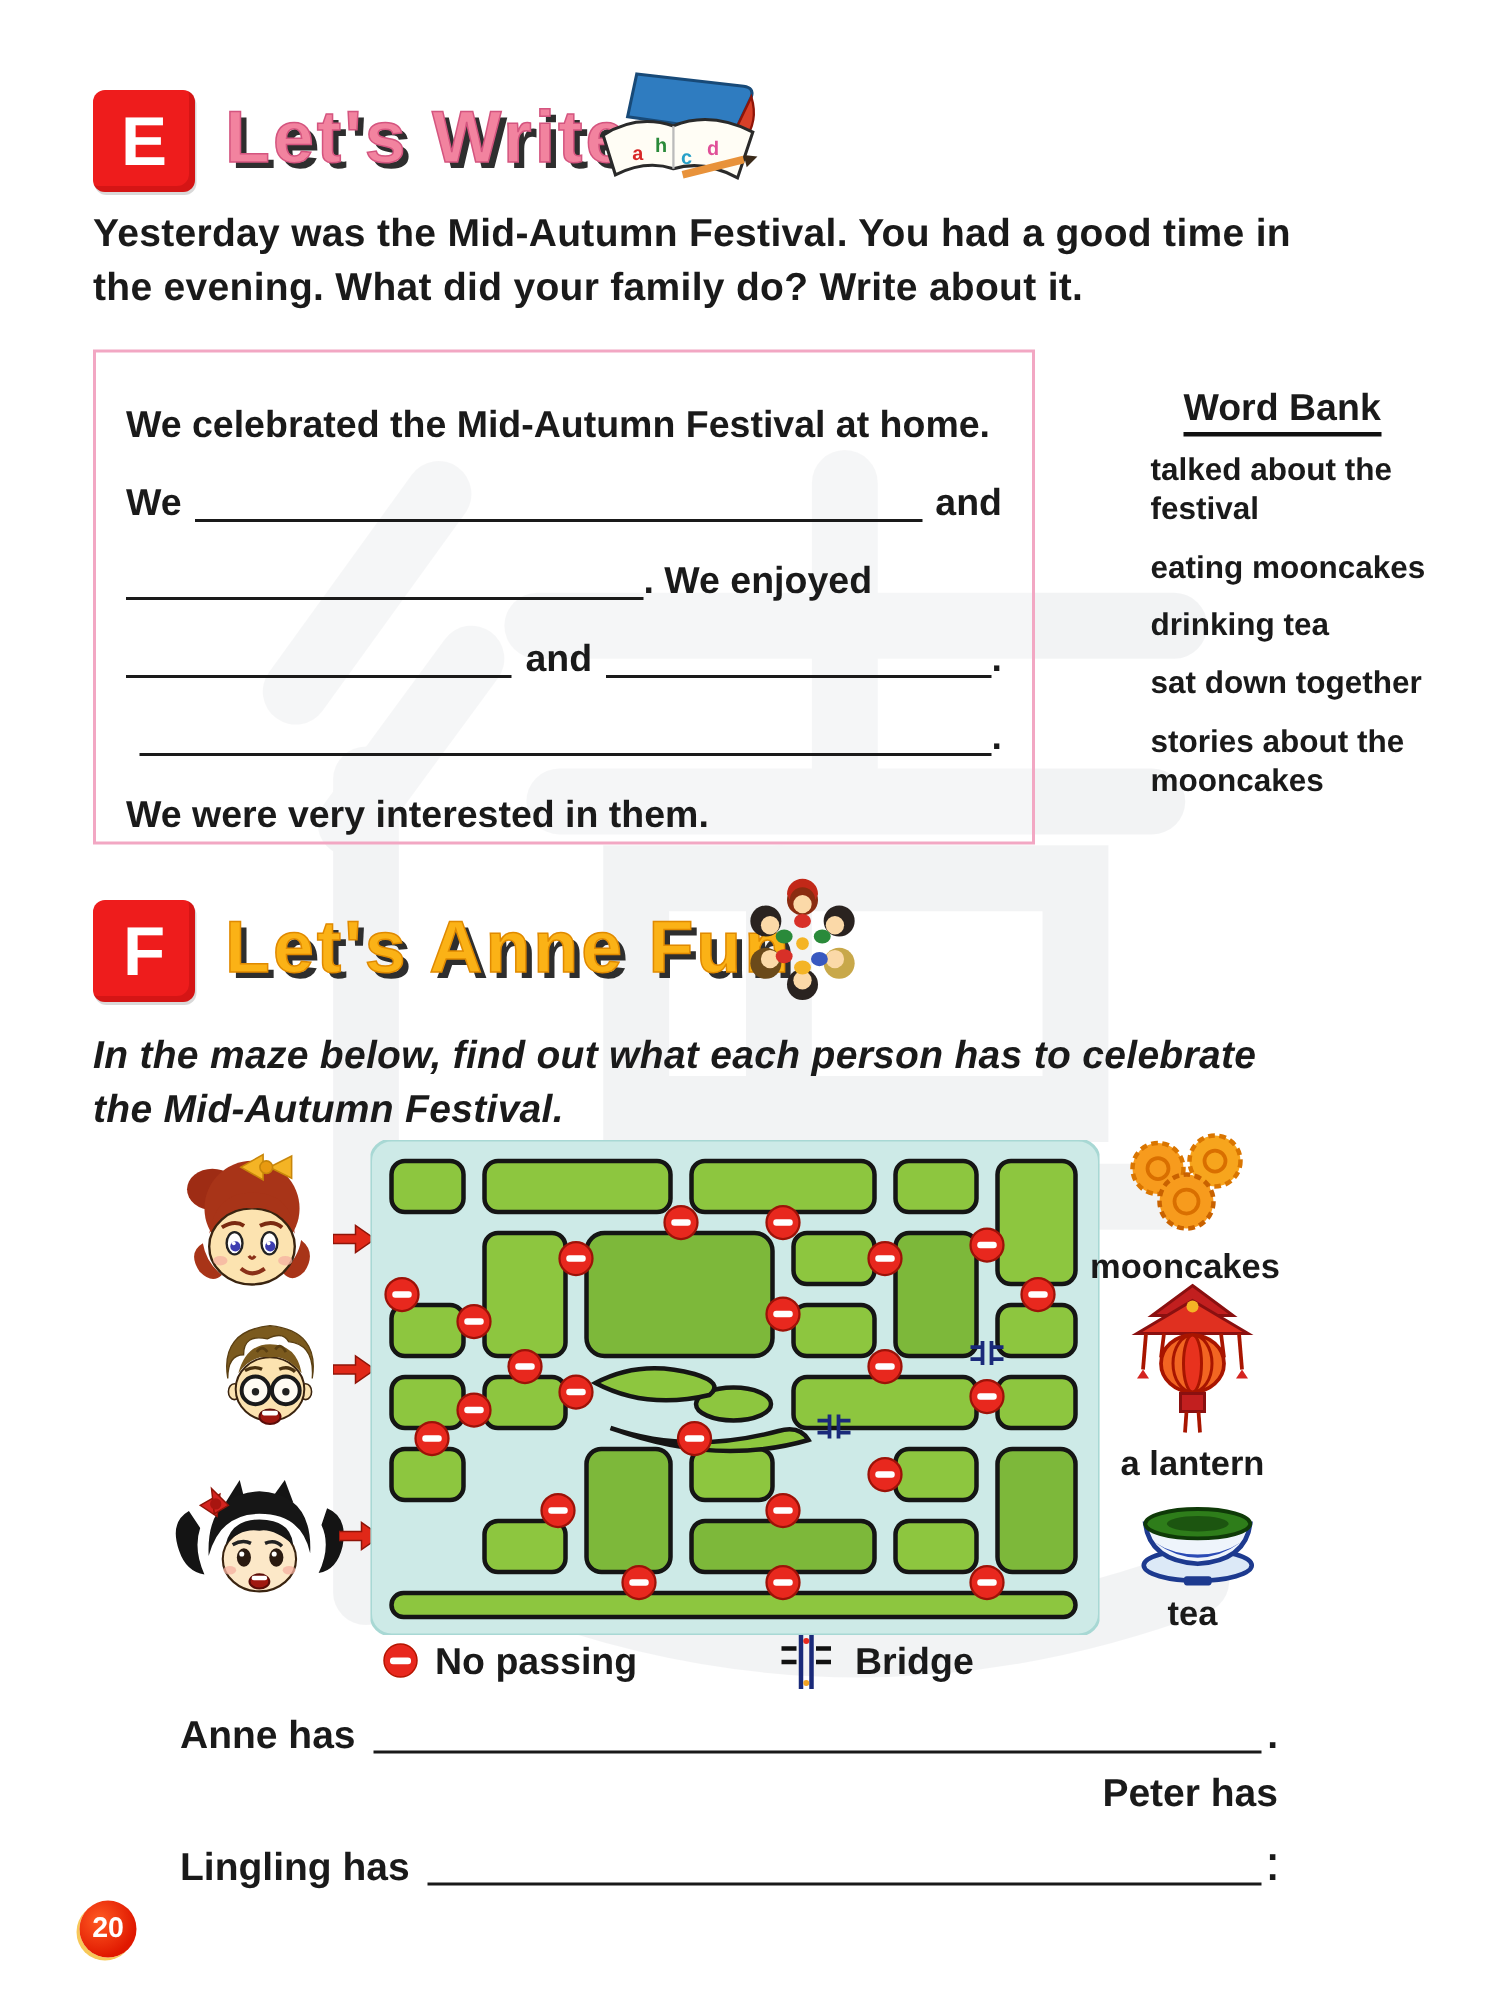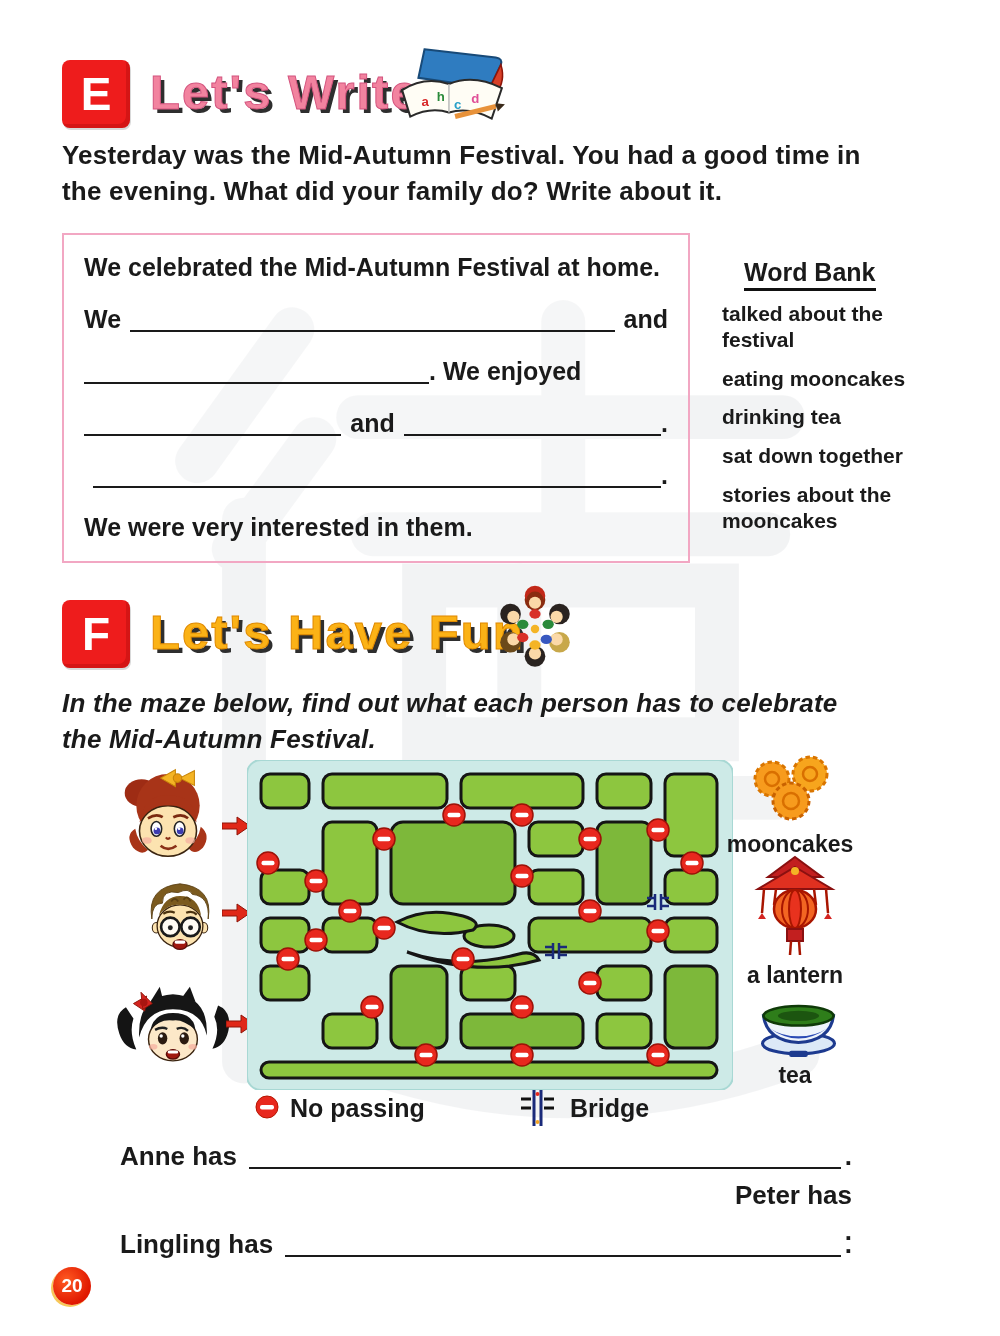--- a/index.html
+++ b/index.html
@@ -18,29 +18,29 @@
   .bubble{
     font-weight:bold;letter-spacing:2px;font-size:49px;
     text-shadow:4px 4px 0 #2e2e2e;
   }
   .bubble.pink{color:#f2839f;-webkit-text-stroke:1px #d4557f;}
   .bubble.yellow{color:#fbb216;-webkit-text-stroke:1px #e08a00;}
   .body-text{font-size:26px;font-weight:bold;line-height:1.38;letter-spacing:.2px;}
   
   .writing-box{
     width:628px;height:330px;border:2px solid #f2a7c3;background:rgba(255,255,255,.25);
-    box-sizing:border-box;padding:12px 20px 0 20px;
+    box-sizing:border-box;padding:28px 20px 0 20px;
   }
   .wrow{display:flex;align-items:flex-end;height:33px;margin-bottom:19px;font-size:25px;font-weight:bold;}
   .wrow .txt{white-space:nowrap;line-height:1;}
   .blank{border-bottom:2.5px solid #1a1a1a;height:22px;}
   .blank.grow{flex:1;}
   .mleft{margin-left:9px;} .mright{margin-right:9px;}
   
-  .wordbank{width:200px;}
+  .wordbank{width:200px;margin-left:45px;}
   .wordbank h3{
     font-size:25px;font-weight:bold;margin:0 0 10px 22px;display:inline-block;
     border-bottom:3px solid #111;padding-bottom:1px;
   }
   .wb-item{font-size:21px;font-weight:bold;line-height:1.23;margin-bottom:13px;}
   
   .item-label{font-size:23px;font-weight:bold;text-align:center;width:160px;}
   .legend-label{font-size:25px;font-weight:bold;}
   .answer-row{display:flex;align-items:flex-end;height:36px;font-size:26px;font-weight:bold;}
   .answer-row .blank{height:26px;margin:0 4px 3px 12px;}
@@ -124,21 +124,21 @@
   <div class="wb-item">talked about the festival</div>
   <div class="wb-item">eating mooncakes</div>
   <div class="wb-item">drinking tea</div>
   <div class="wb-item">sat down together</div>
   <div class="wb-item">stories about the mooncakes</div>
 </div>
 
 <div class="abs badge" style="left:62px;top:600px;">
   <span>F</span>
 </div>
-<div class="abs bubble yellow" style="left:150px;top:604px;">Let's Have Fun</div>
+<div class="abs bubble yellow" style="left:150px;top:604px;">Let's Anne Fun</div>
 
 <svg class="abs" style="left:487px;top:583px;" width="96" height="94" viewBox="0 0 100 100">
   <g>
     <circle cx="50" cy="18" r="11" fill="#8a2c10"></circle>
       <circle cx="50" cy="21" r="6.5" fill="#fbd9a8"></circle>
     <path d="M39,14 a11,11 0 0 1 22,0 l-2,4 a9,9 0 0 0 -18,0 z" fill="#c22818"></path>
     <circle cx="76" cy="33" r="11" fill="#2a2320"></circle>
       <circle cx="73" cy="36" r="6.5" fill="#fbd9a8"></circle>
     <circle cx="76" cy="63" r="11" fill="#c8a84a"></circle>
       <circle cx="73" cy="60" r="6.5" fill="#fbd9a8"></circle>

